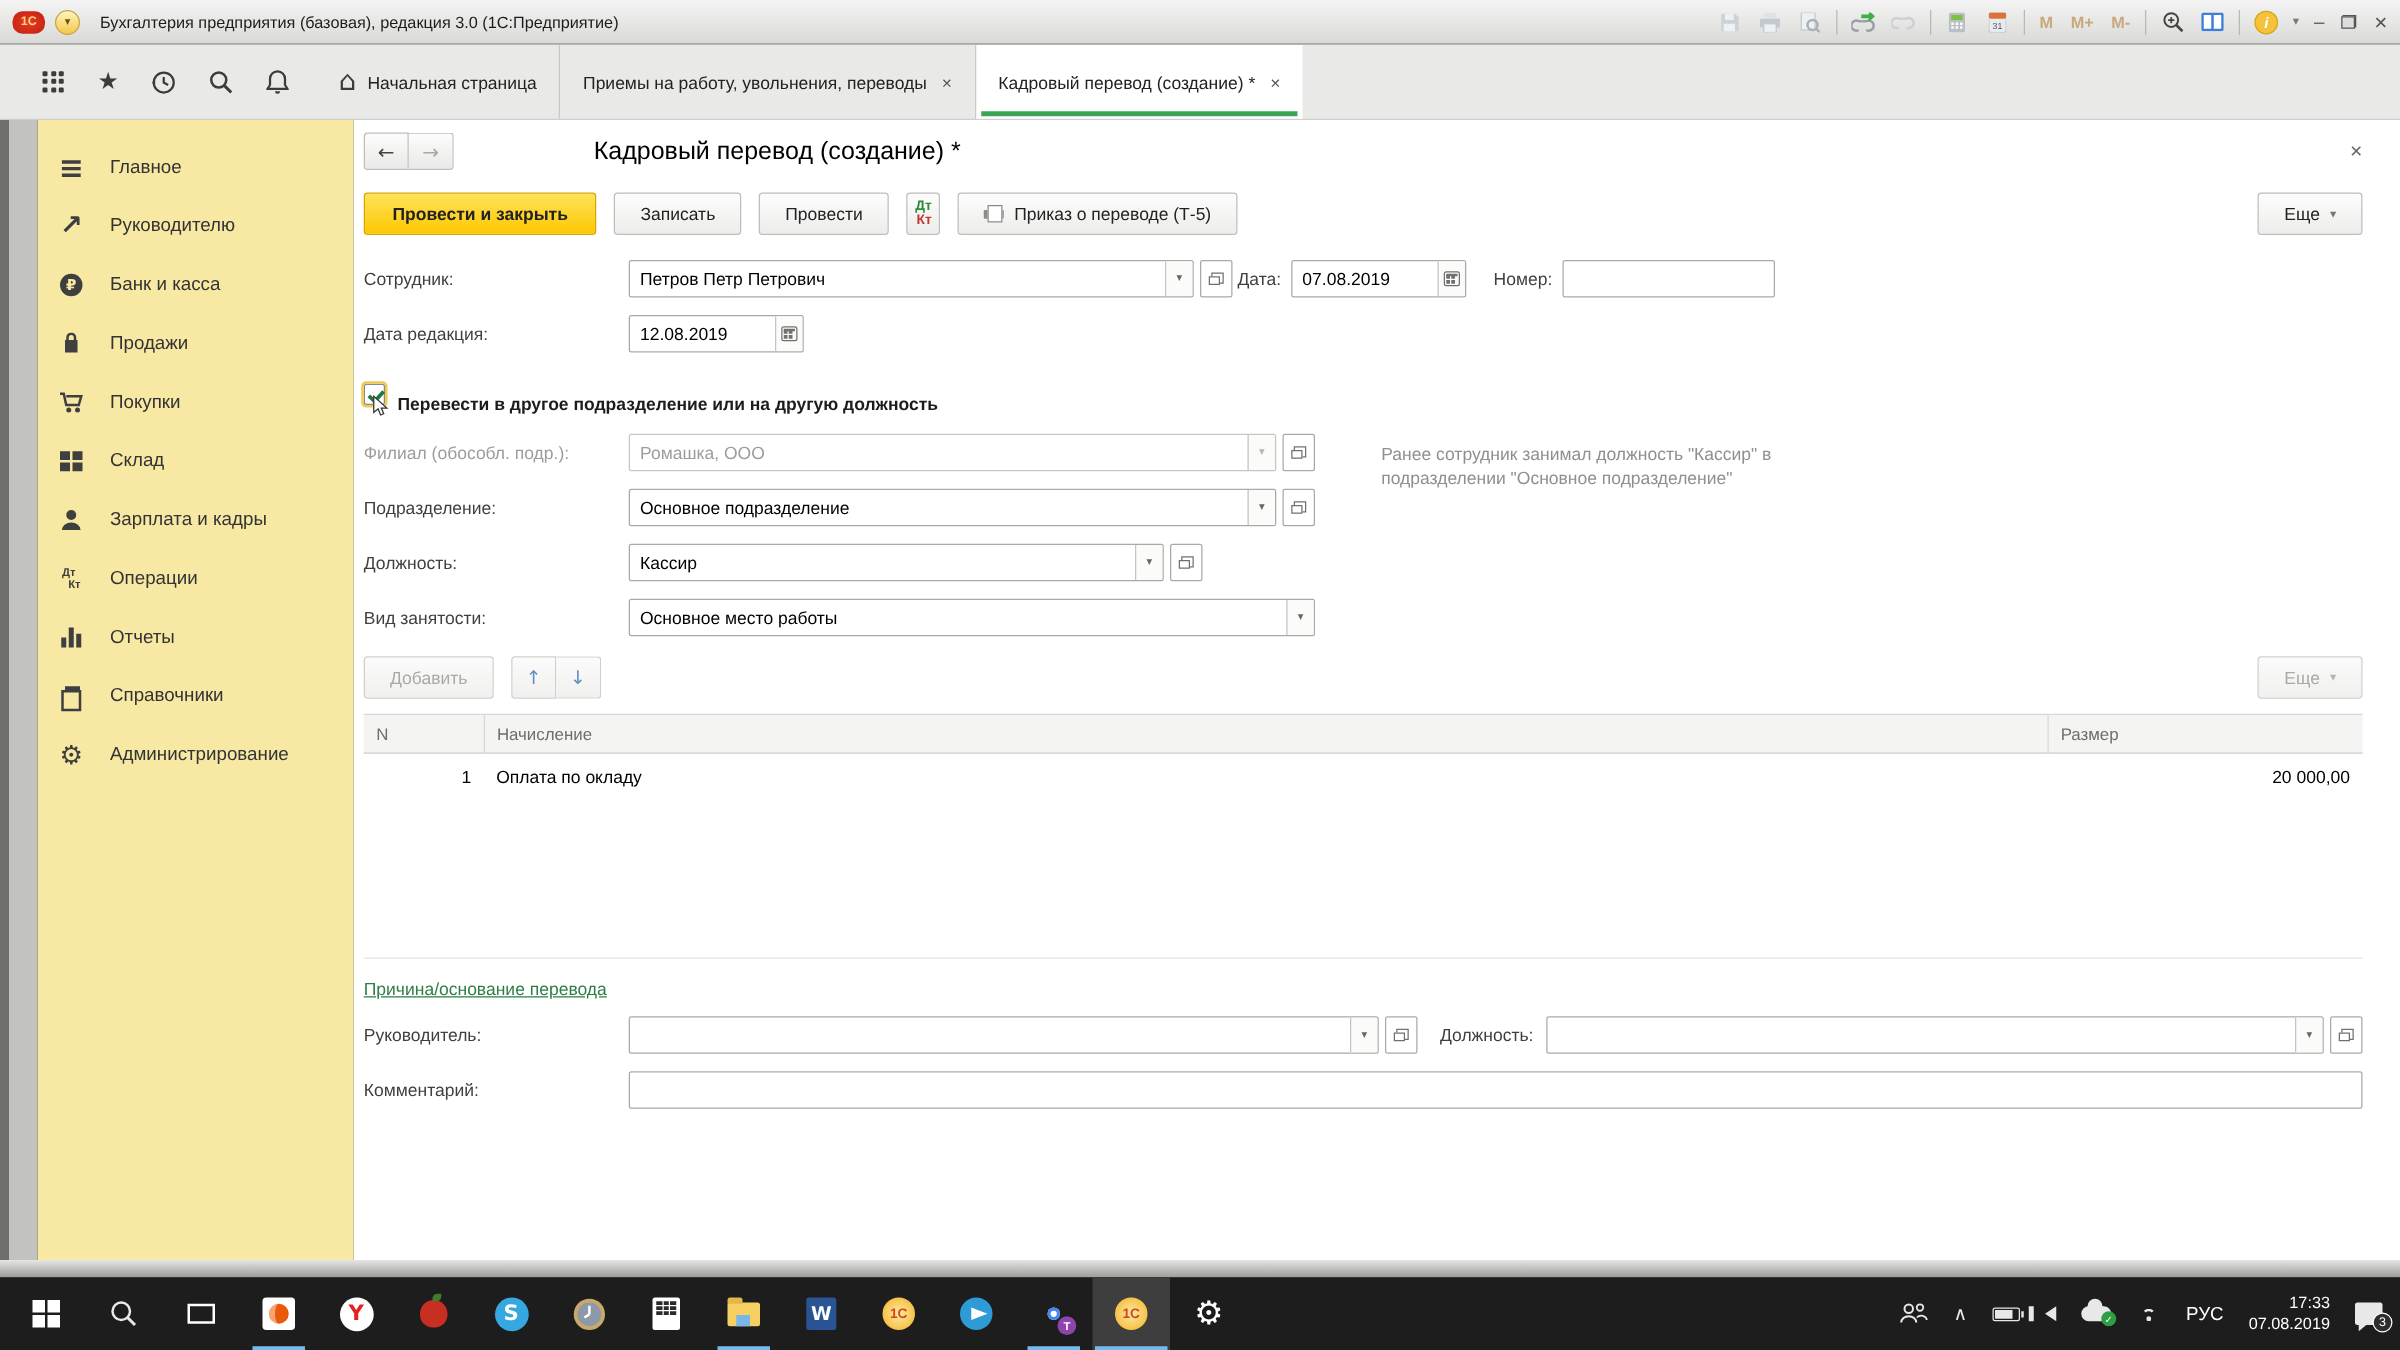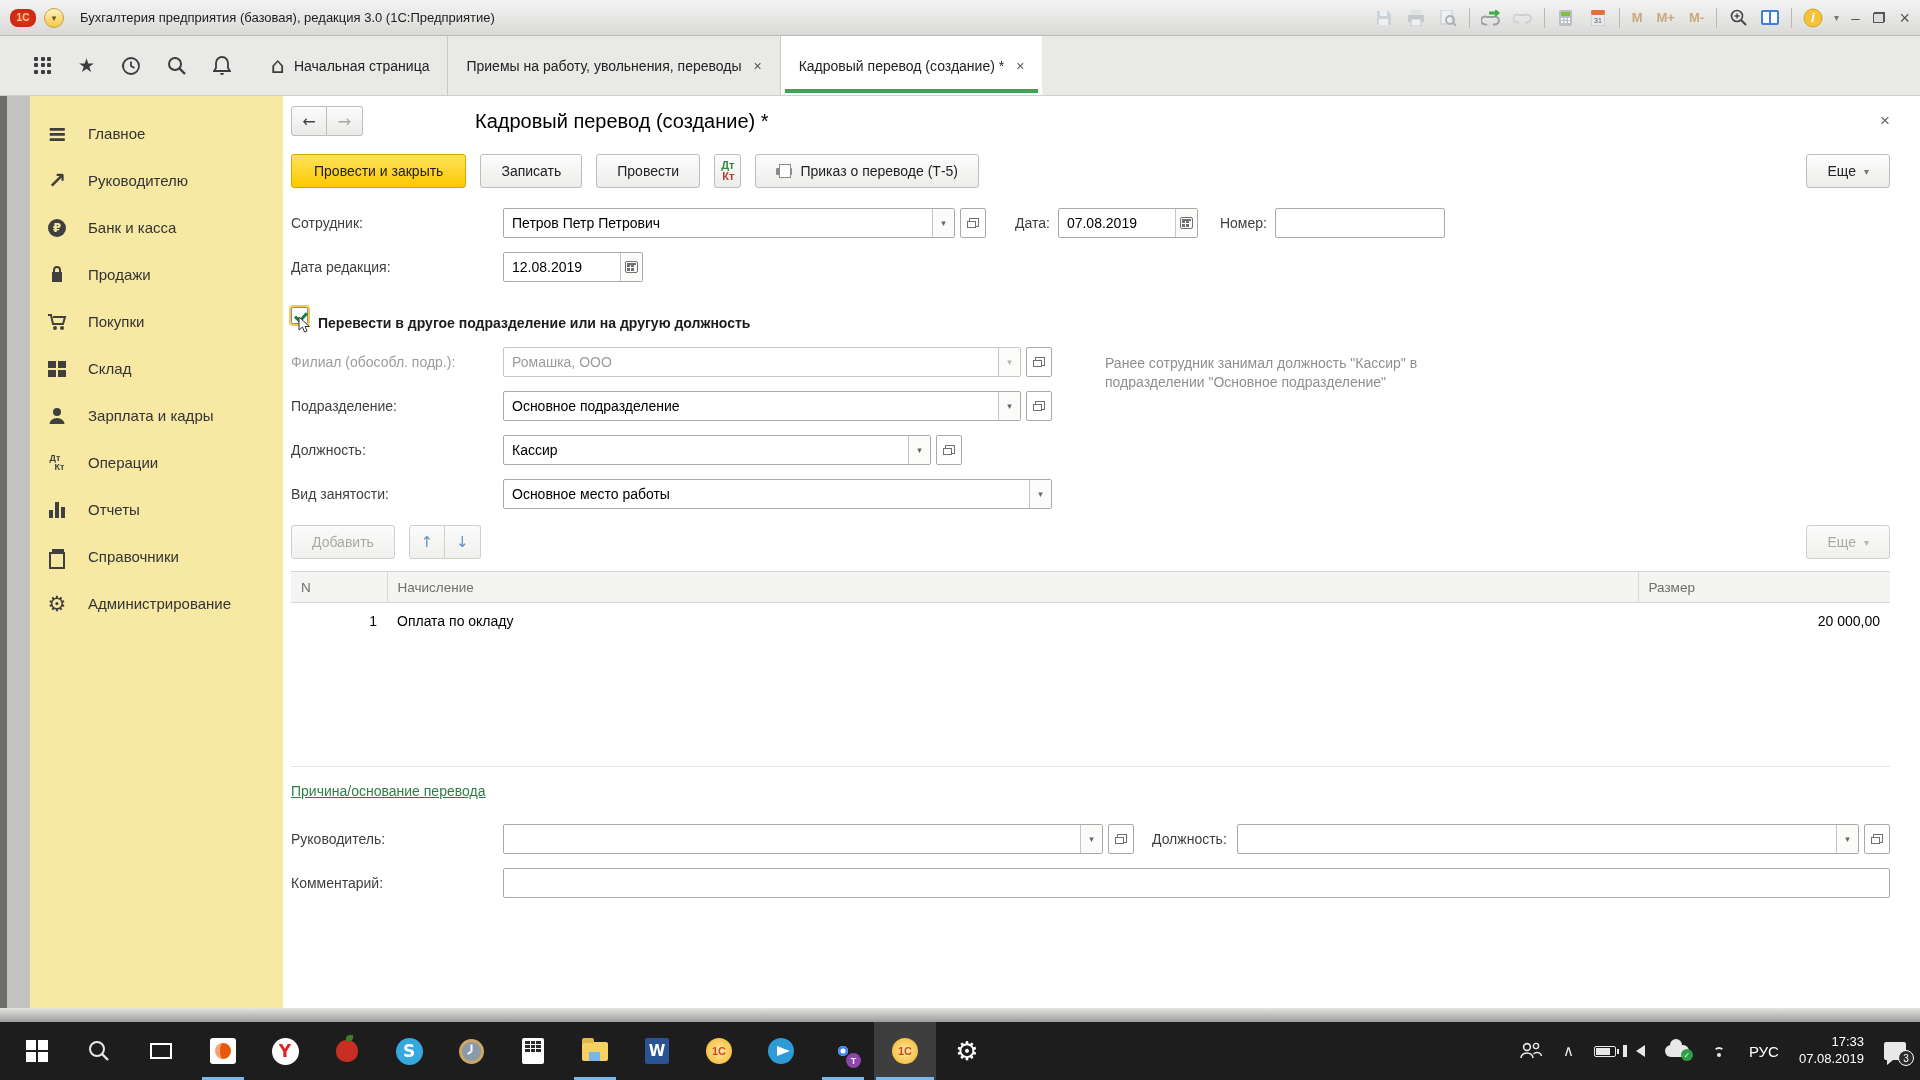--- a/index.html
+++ b/index.html
@@ -67,21 +67,21 @@
     display:flex; align-items:center; justify-content:center; font-size:16px; }
   .nav-btn:first-child { border-radius:3px 0 0 3px; color:#444; }
   .nav-btn:last-child { border-radius:0 3px 3px 0; border-left:none; color:#a8a8a6; }
   .form-title { margin-left:112px; font-size:20px; color:#000; }
   .form-close { margin-left:auto; font-size:17px; color:#666; }
 
   .toolbar { display:flex; align-items:center; margin-top:18px; gap:14px; }
   .btn { height:34px; border:1px solid #bdbdbb; border-radius:3px; background:linear-gradient(#fdfdfd,#ececea);
     font-size:14px; color:#222; padding:0 20px; display:flex; align-items:center; gap:8px;
     font-family:"Liberation Sans", sans-serif; }
-  .btn-primary { background:linear-gradient(#ffe25c,#fdc800); border:1px solid #d7a600; font-weight:normal; padding:0 22px; }
+  .btn-primary { background:linear-gradient(#ffe25c,#fdc800); border:1px solid #d7a600; font-weight:bold; padding:0 22px; }
   .btn-dtkt { padding:0 6px; flex-direction:column; gap:0; justify-content:center; line-height:1; }
   .dt { color:#2e8b3a; font-size:11px; font-weight:bold; align-self:flex-start; }
   .kt { color:#c03a2b; font-size:11px; font-weight:bold; align-self:flex-end; }
   .btn-disabled { color:#a9a9a7; border-color:#cfcfcd; background:linear-gradient(#fbfbfb,#f0f0ee); }
   .spacer { flex:1; }
   .chev { font-size:10px; color:#777; }
 
   .printer-ico { position:relative; width:16px; height:14px; }
   .printer-ico::before { content:""; position:absolute; left:0; top:4px; width:16px; height:7px; background:#8a8a88; border-radius:1px; }
   .printer-ico::after { content:""; position:absolute; left:3px; top:0; width:10px; height:12px; background:#fff; border:1px solid #8a8a88; }
@@ -467,21 +467,21 @@
     
     <div class="frow" style="margin-top:20px;">
       <span class="flabel">Сотрудник:</span>
       <span class="field" style="width:452px;">
         <input value="Петров Петр Петрович" style="">
         <span class="suffix-btn icon-font">▾</span>
       </span>
       <span class="open-btn">
           <span class="open-ico"></span>
         </span>
-      <span class="flabel" style="width:auto;margin-left:29px;">Дата:</span>
+      <span class="flabel" style="width:auto;margin-left:4px;">Дата:</span>
       <span class="field" style="width:140px;margin-left:8px;">
         <input value="07.08.2019" style="">
         <span class="suffix-btn">
             <span class="cal-ico"></span>
           </span>
       </span>
       <span class="flabel" style="width:auto;margin-left:22px;">Номер:</span>
       <span class="field" style="width:170px;margin-left:8px;">
         <input value="" style="">
       </span>
@@ -588,21 +588,21 @@
           <td class="num">20 000,00</td>
         </tr>
       </tbody>
     </table>
     <div class="table-void"></div>
 
     
     <a class="reason-link" href="#">Причина/основание перевода</a>
 
     
-    <div class="frow" style="margin-top:24px;">
+    <div class="frow" style="margin-top:12px;">
       <span class="flabel">Руководитель:</span>
       <span class="field" style="width:600px;">
         <input value="" style="">
         <span class="suffix-btn icon-font">▾</span>
       </span>
       <span class="open-btn">
           <span class="open-ico"></span>
         </span>
       <span class="flabel" style="width:auto;margin-left:18px;">Должность:</span>
       <span class="field" style="flex:1;margin-left:10px;">

